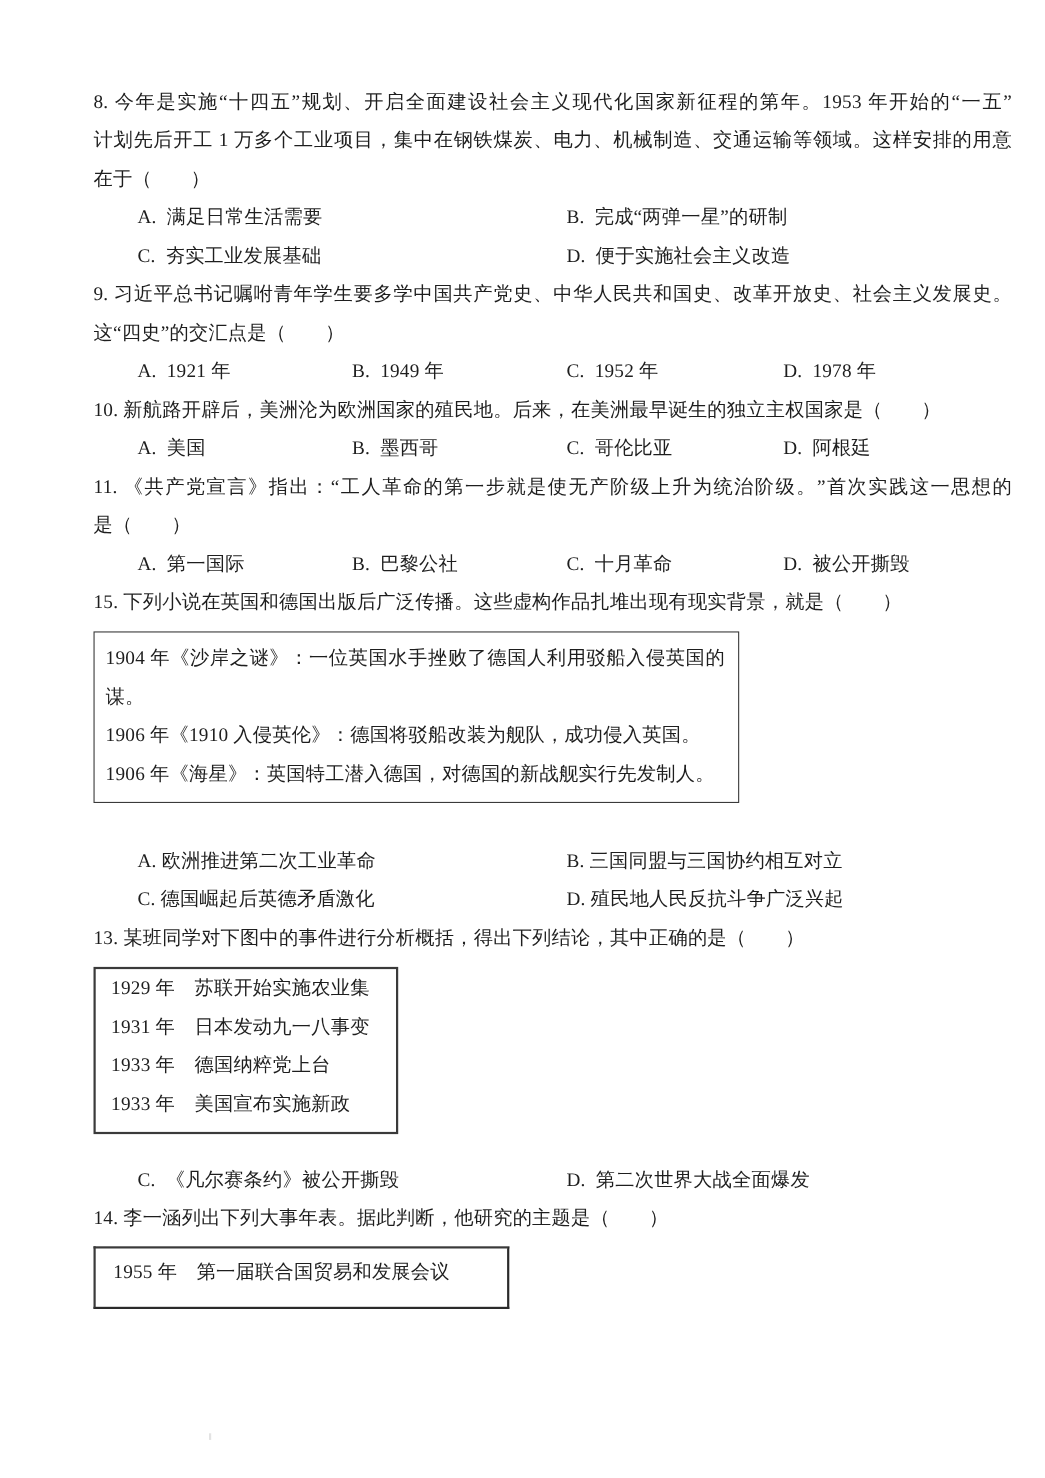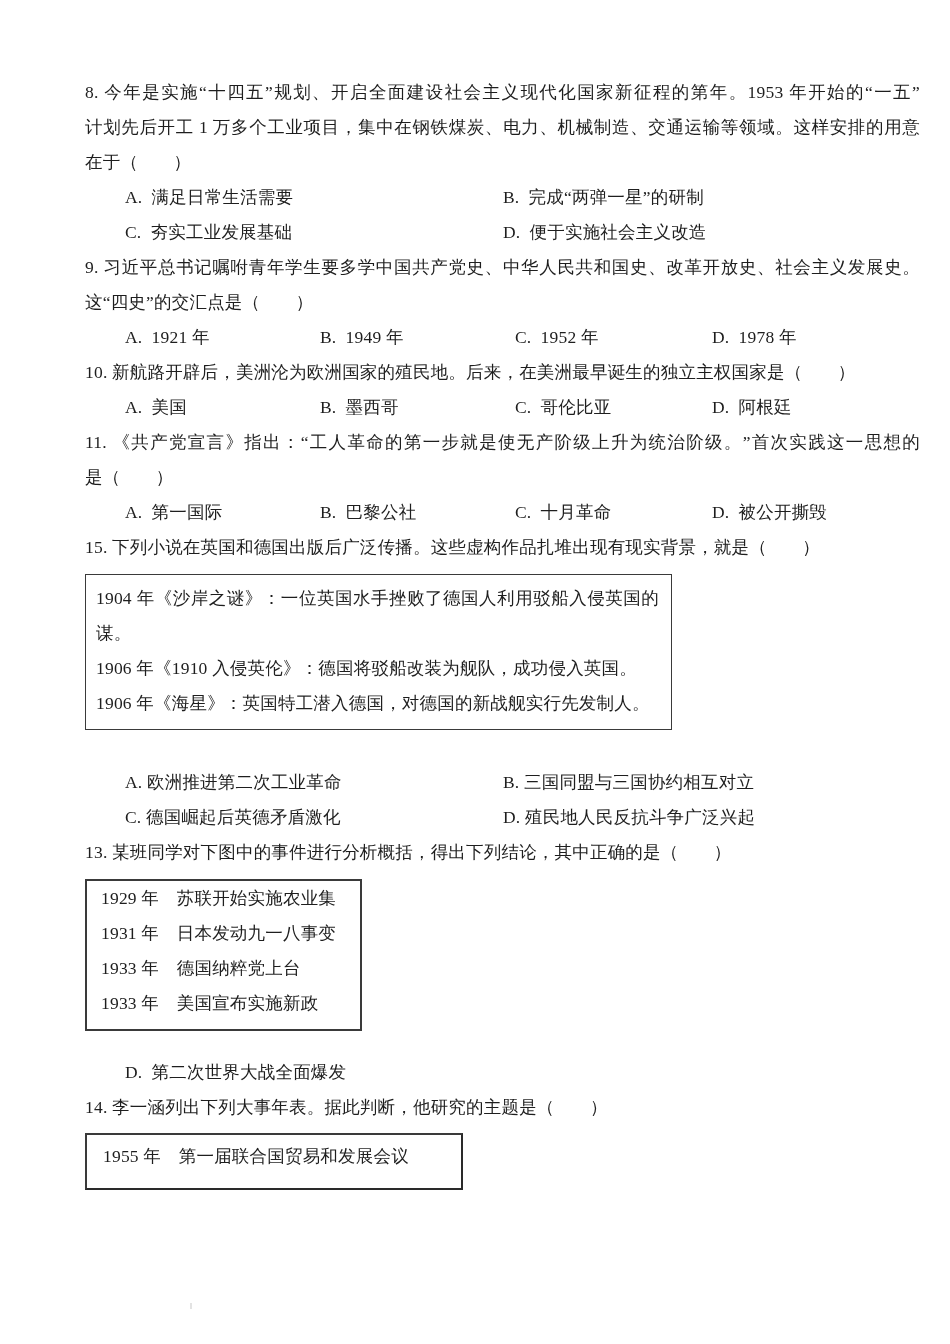--- a/index.html
+++ b/index.html
@@ -38,21 +38,21 @@
     height: 35px;
     line-height: 35px;
   }
   .options-row span {
     position: absolute;
     top: 0;
     white-space: pre;
     margin-left: 40px;
   }
   .options2 span:nth-child(1) { left: 0; }
-  .options2 span:nth-child(2) { left: 378px; }
+  .options2 span:nth-child(2) { left: 390px; }
   .options4 span:nth-child(1) { left: 0; }
   .options4 span:nth-child(2) { left: 195px; }
   .options4 span:nth-child(3) { left: 390px; }
   .options4 span:nth-child(4) { left: 587px; }
   .text-box {
     box-sizing: border-box;
     border: 1px solid #3a3a3a;
   }
   .text-box .text-line { height: 35px; }
   [data-name="box-novels"] {
@@ -137,20 +137,21 @@
       <span data-name="question-12-options-cd-item-2">D. 殖民地人民反抗斗争广泛兴起</span>
     </div>
     <div class="text-line" data-name="question-13-line-1">13. 某班同学对下图中的事件进行分析概括，得出下列结论，其中正确的是（　　）</div>
     <div class="text-box" data-name="box-events-1929-1933">
       <div class="text-line" data-name="box-events-1929-1933-line-1">1929 年　苏联开始实施农业集体化</div>
       <div class="text-line" data-name="box-events-1929-1933-line-2">1931 年　日本发动九一八事变</div>
       <div class="text-line" data-name="box-events-1929-1933-line-3">1933 年　德国纳粹党上台</div>
       <div class="text-line" data-name="box-events-1929-1933-line-4">1933 年　美国宣布实施新政</div>
     </div>
     <div class="options-row options2" data-name="question-13-options-cd">
+      <span data-name="question-13-options-cd-item-1">C.  《凡尔赛条约》被公开撕毁</span>
       <span data-name="question-13-options-cd-item-2">D.  第二次世界大战全面爆发</span>
     </div>
     <div class="text-line" data-name="question-14-line-1">14. 李一涵列出下列大事年表。据此判断，他研究的主题是（　　）</div>
     <div class="text-box" data-name="box-timeline-1964">
       <div class="text-line" data-name="box-timeline-1964-line-1">1955 年　第一届联合国贸易和发展会议</div>
     </div>
   </div>
 <div class="smudge" data-name="scan-smudge-artifact"></div>
 
 </body></html>

